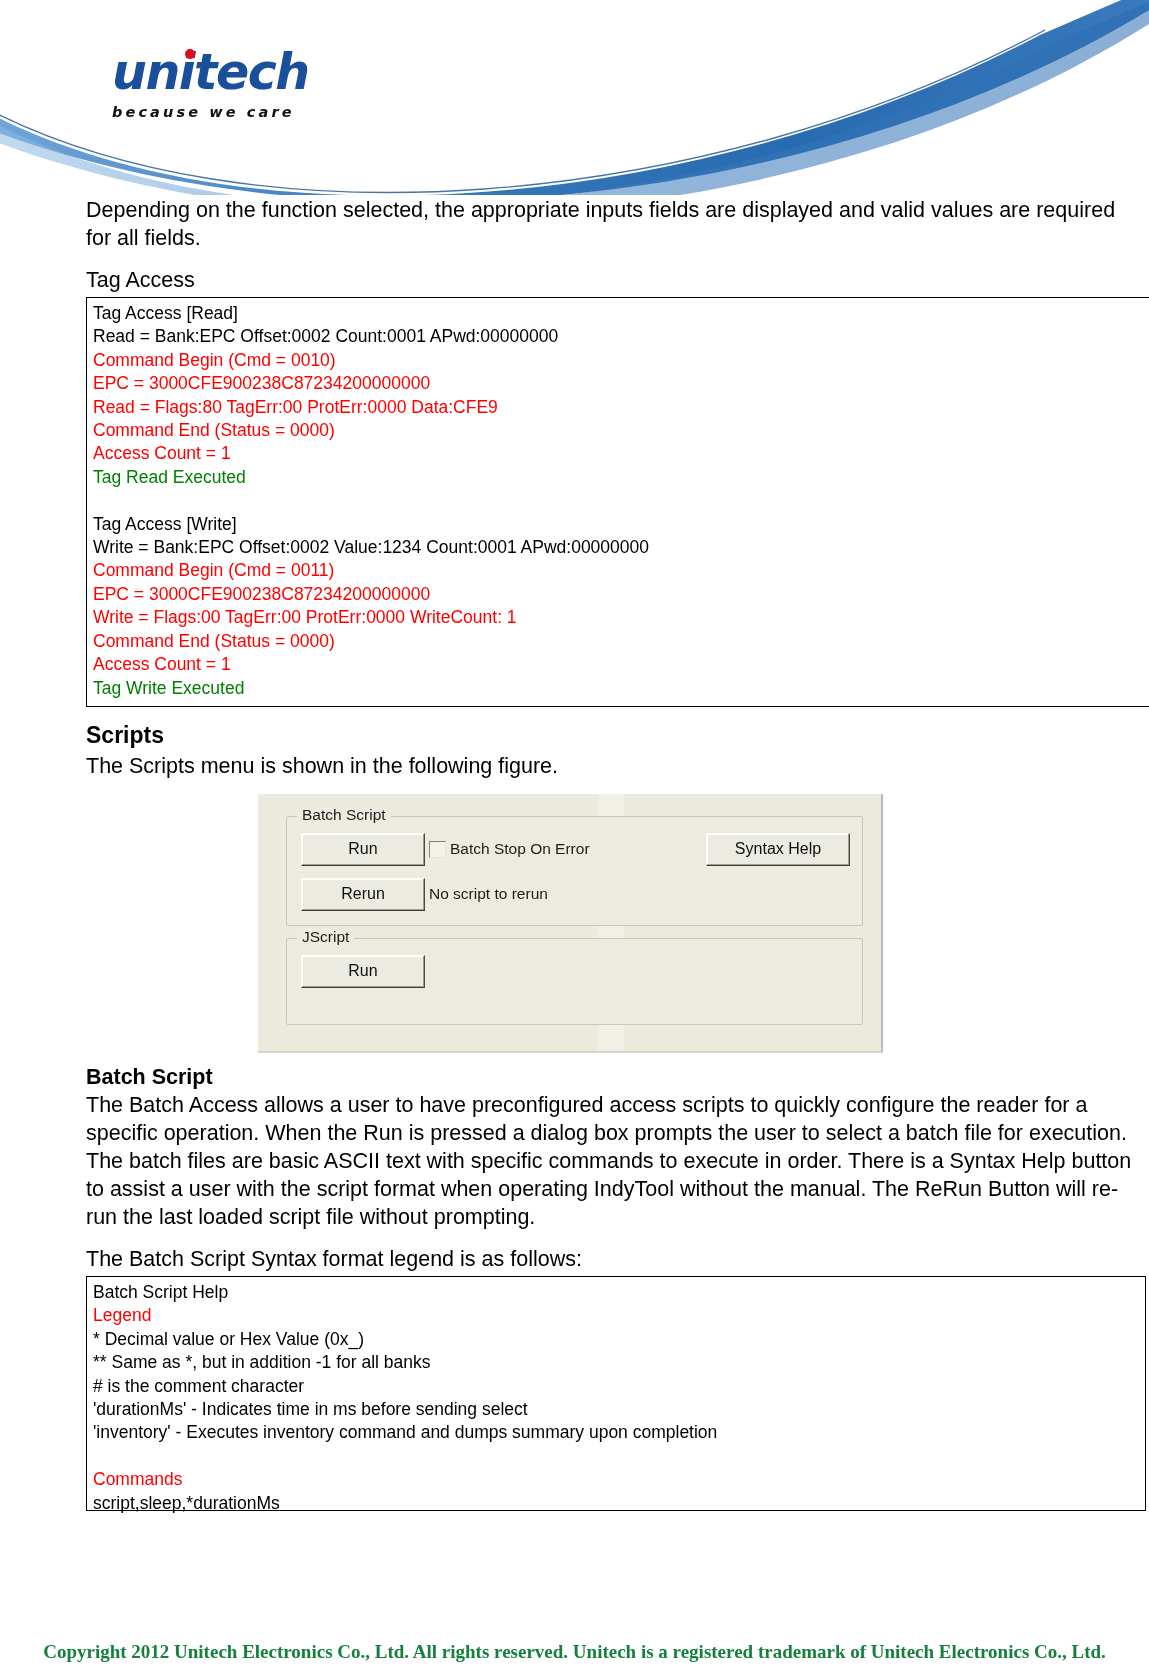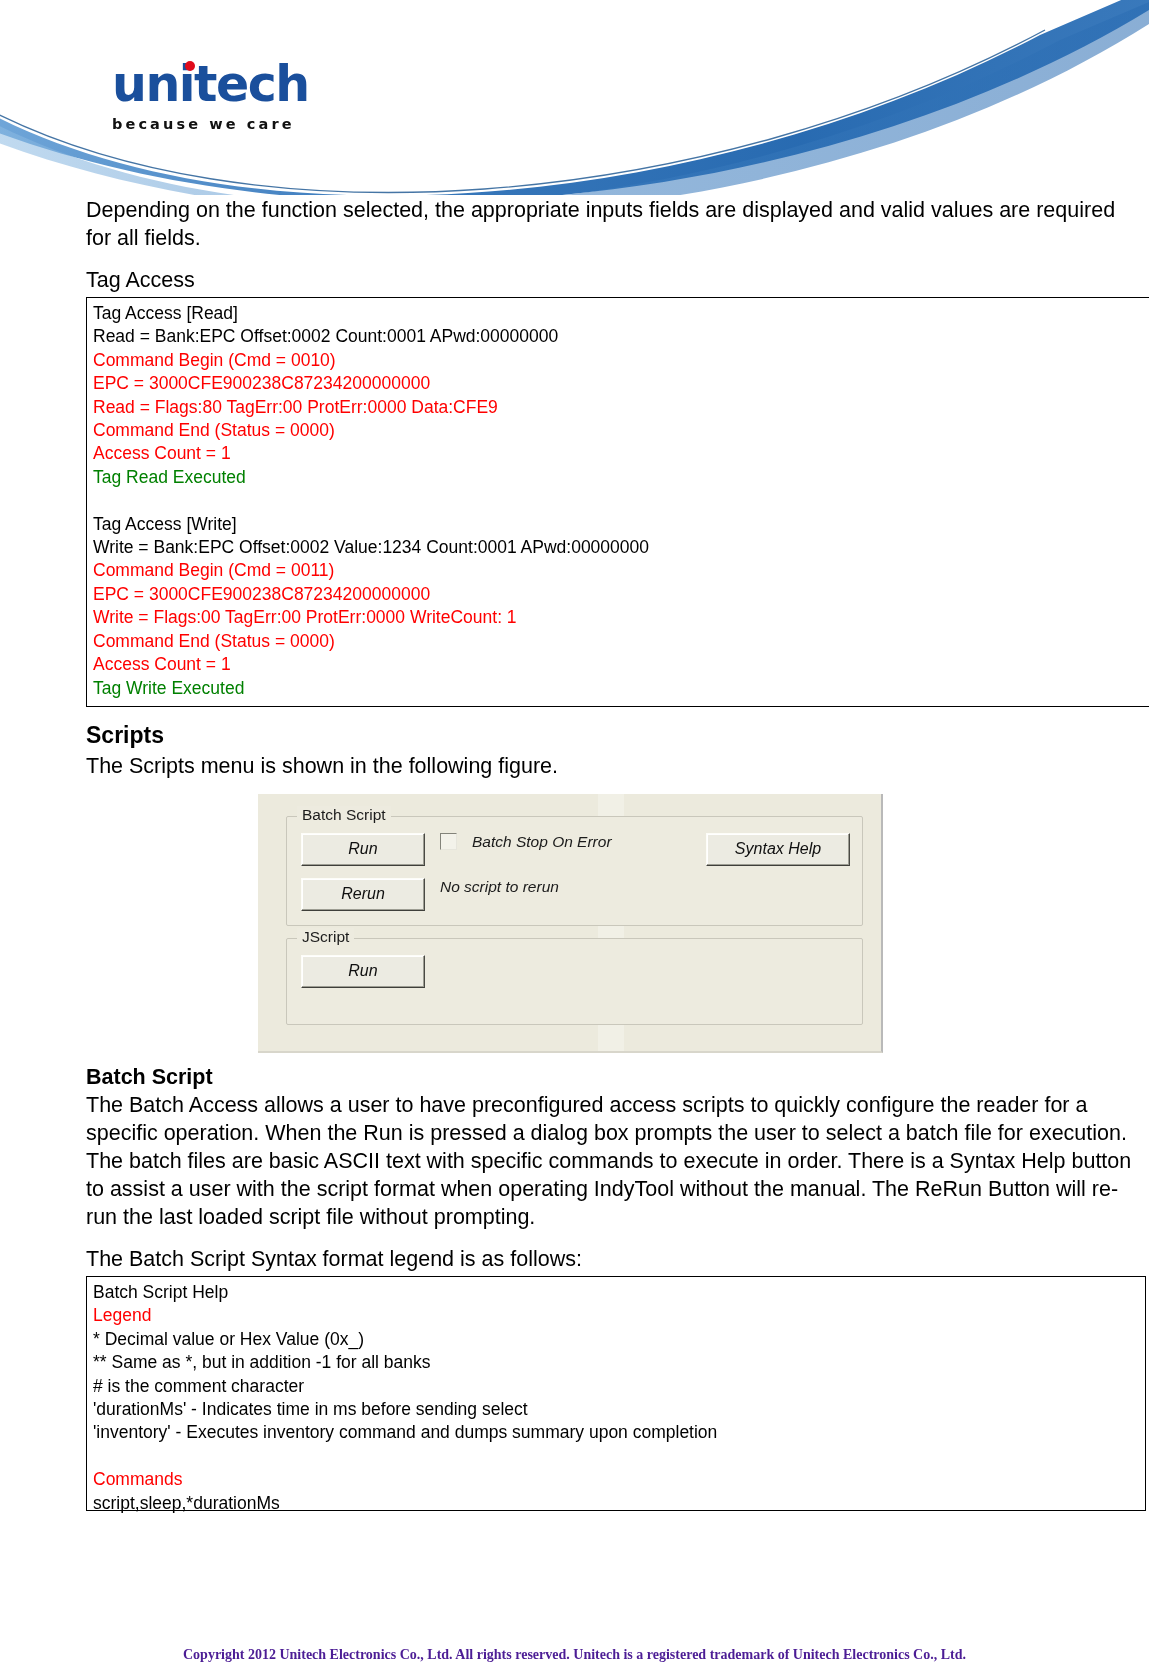--- a/index.html
+++ b/index.html
@@ -26,22 +26,23 @@
     overflow: hidden;
   }
   .header-svg {
     position: absolute;
     left: 0;
     top: 0;
   }
   .logo-wrap {
     position: absolute;
     left: 112px;
-    top: 60px;
+    top: 48px;
     width: 230px;
+    font-style: italic;
   }
   .logo-word {
     font-family: "DejaVu Sans", sans-serif;
     font-weight: bold;
     font-size: 49px;
     letter-spacing: -1.5px;
     color: #1a4f9c;
     line-height: 1;
     position: relative;
     display: inline-block;
@@ -153,23 +154,22 @@
     top: -11px;
     left: 10px;
     background: #edebdf;
     padding: 0 5px;
     font-family: "Liberation Sans", sans-serif;
     font-size: 15.5px;
     color: #1b1b1b;
   }
   .row {
     display: flex;
-    align-items: flex-start;
-    gap: 15px;
-    font-style: italic;
+    align-items: center;
+    gap: 4px;
   }
   .row + .row { margin-top: 12px; }
   .win-btn {
     width: 124px;
     height: 33px;
     background: #ecebe2;
     border: 1px solid #8d8d84;
     border-top-color: #fdfdf8;
     border-left-color: #fdfdf8;
     border-right-color: #4a4a44;
@@ -211,22 +211,22 @@
   }
   .page-number {
     font-family: "Liberation Serif", serif;
     font-size: 19px;
     color: #000;
     margin-bottom: 8px;
   }
   .copyright {
     font-family: "Liberation Serif", serif;
     font-weight: bold;
-    font-size: 14px;
-    color: #4c1d95;
+    font-size: 19px;
+    color: #15803d;
   }
 </style>
 </head>
 <body>
 
 <div class="page-header">
   <svg class="header-svg" width="1149" height="195" viewBox="0 0 1149 195">
     <defs>
       <linearGradient id="swooshGrad" x1="0" y1="0" x2="1" y2="0">
         <stop offset="0%" stop-color="#6aa3d8"></stop>

